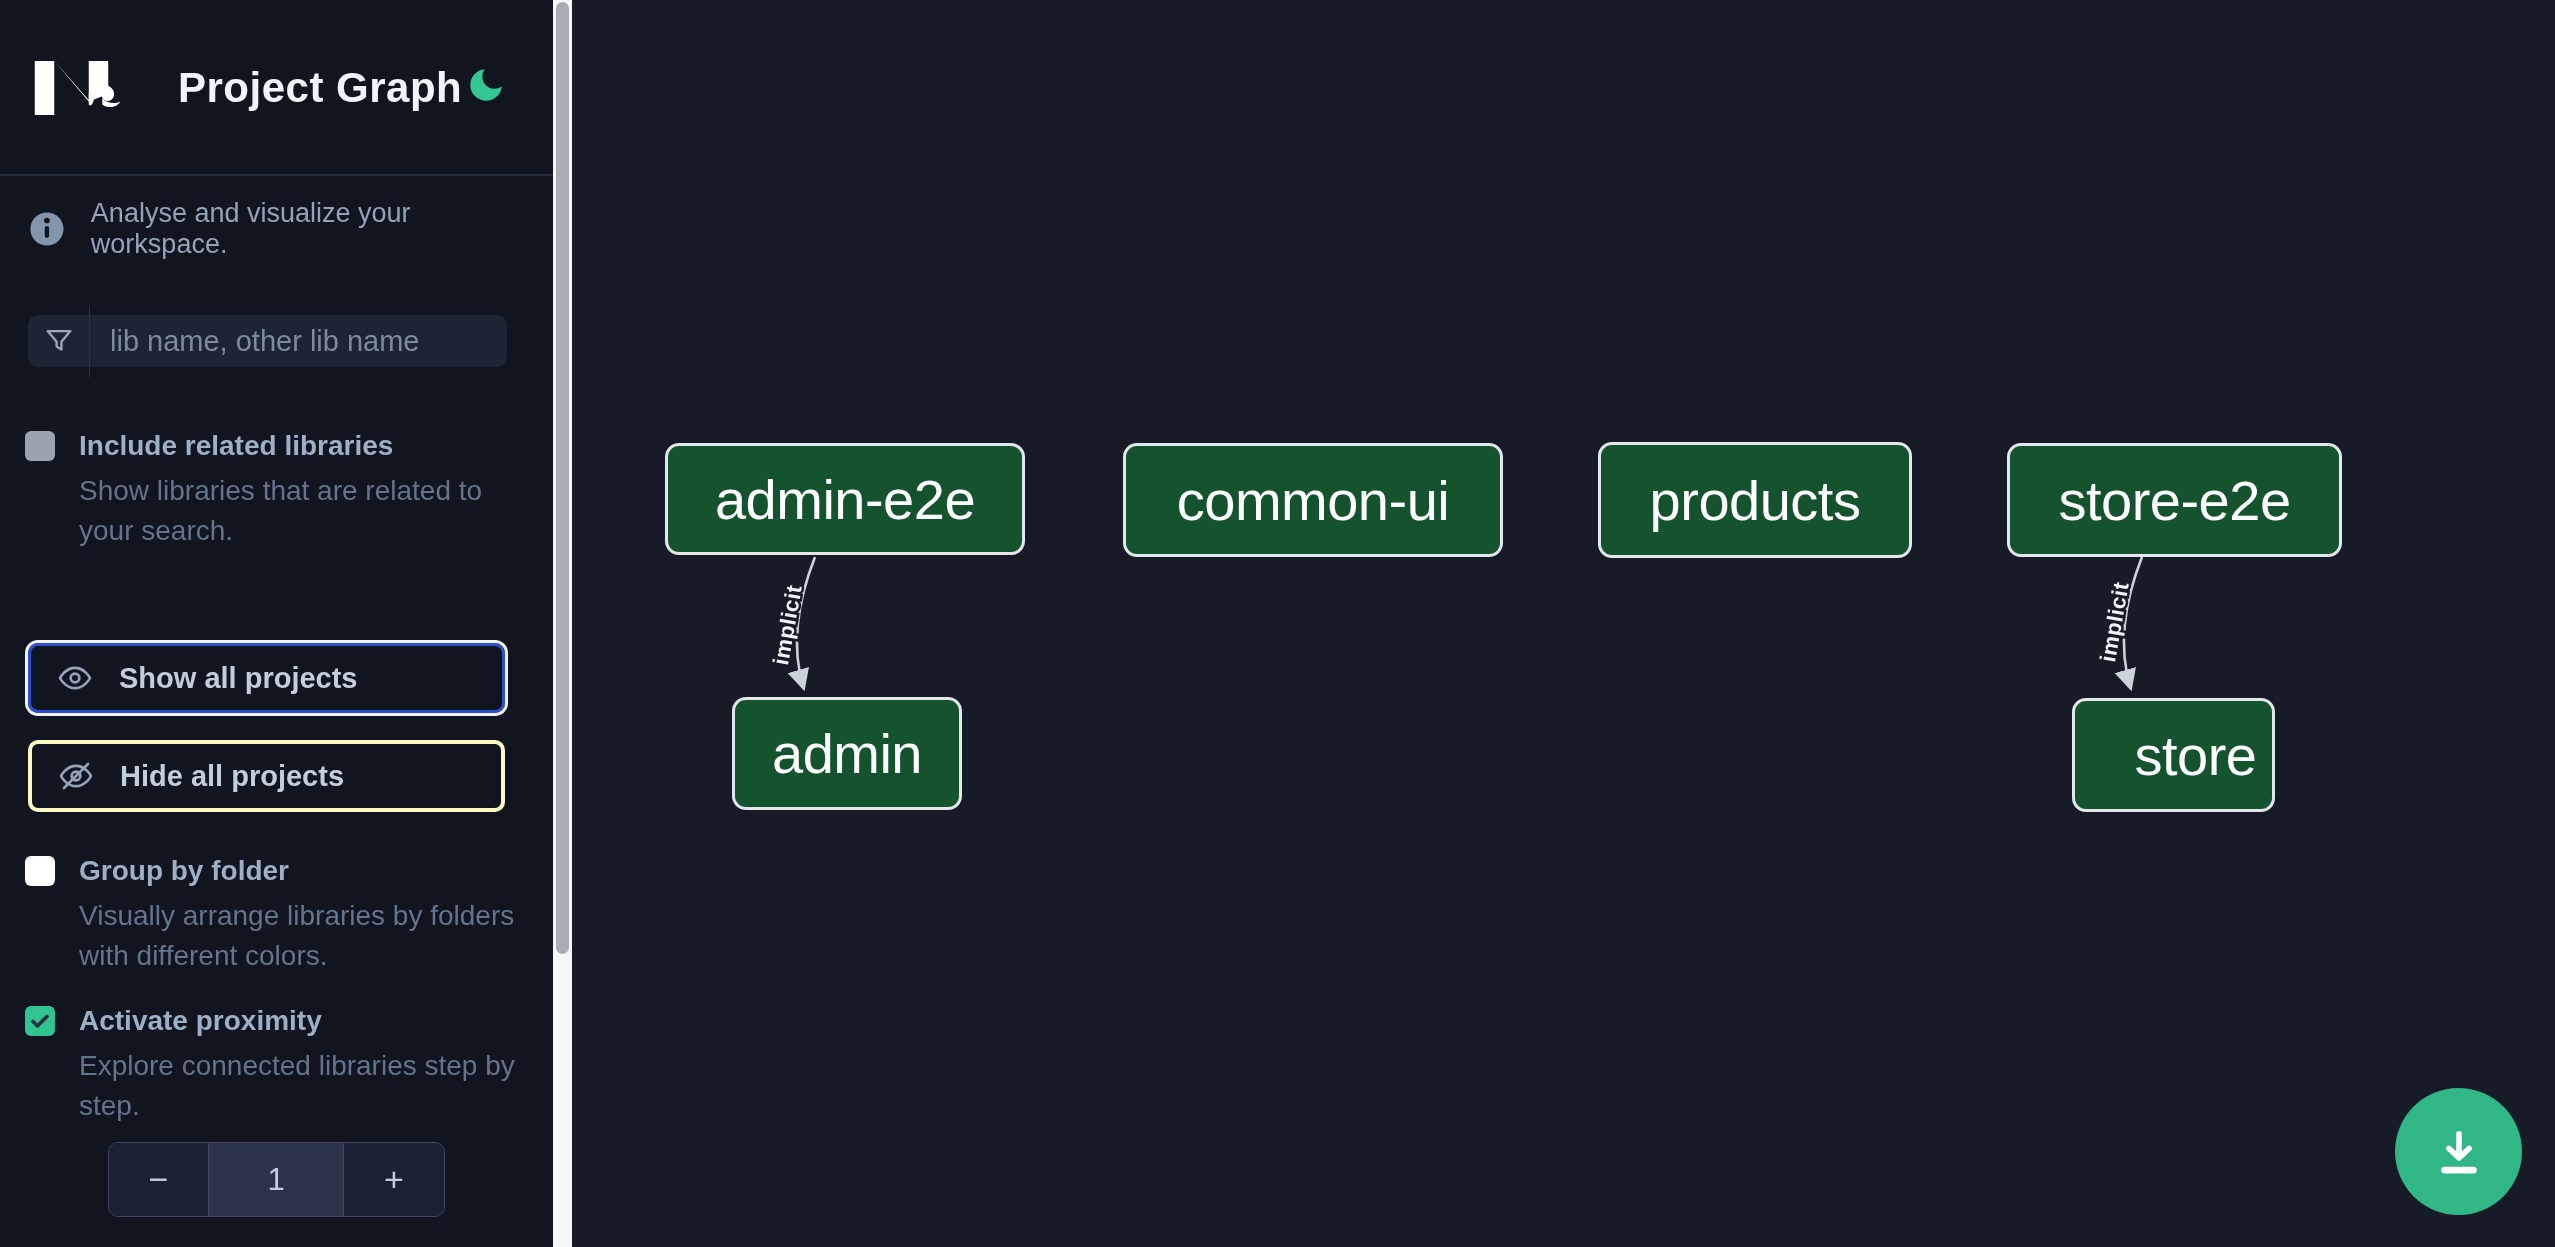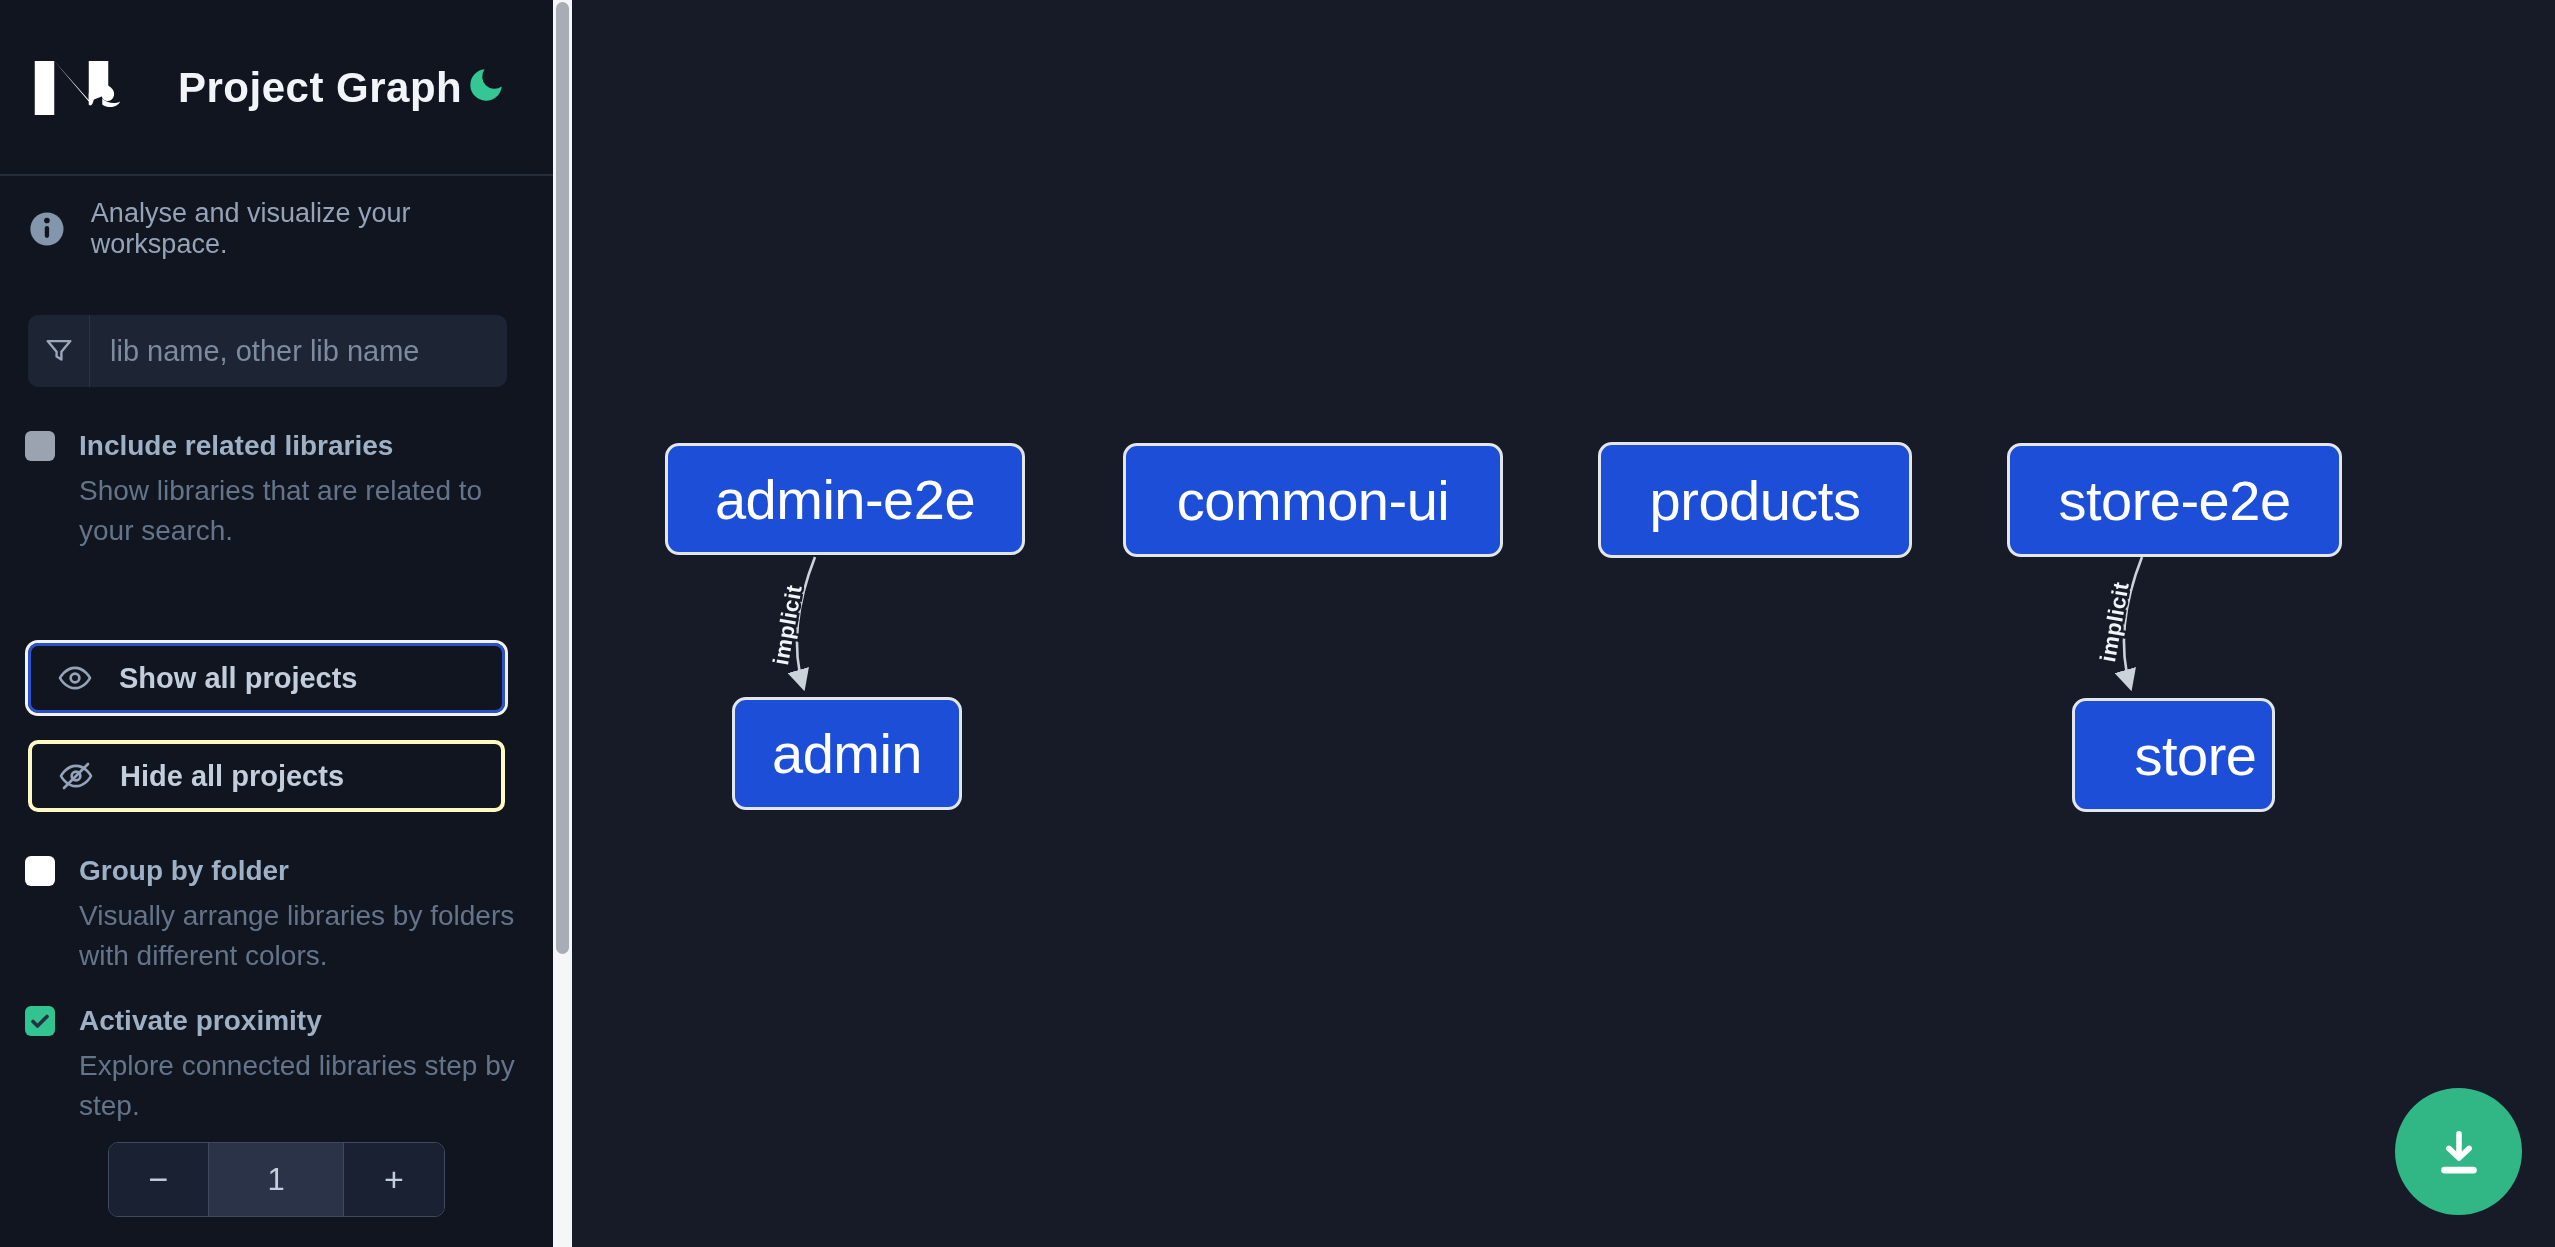--- a/index.html
+++ b/index.html
@@ -13,21 +13,21 @@
                border-bottom:2px solid #252c3b; display:flex; align-items:center; }
   .nx-logo { position:absolute; left:26px; top:52px; width:100px; height:72px; }
   .app-title { position:absolute; left:178px; top:64px; font-size:42px; font-weight:600;
                color:#f1f5f9; letter-spacing:0.5px; }
   .theme-toggle { position:absolute; left:460px; top:64px; width:52px; height:44px;
                   background:none; border:none; cursor:pointer; }
 
   .info-row { position:absolute; left:27px; top:198px; display:flex; align-items:center; gap:24px; }
   .info-text { font-size:27px; color:#94a3b8; }
 
-  .search-box { position:absolute; left:28px; top:315px; width:479px; height:72px;
+  .search-box { position:absolute; left:28px; top:315px; width:479px; height:52px;
                 background:#1d2433; border-radius:10px; display:flex; align-items:center; }
   .funnel-cell { width:64px; height:72px; display:flex; align-items:center; justify-content:center;
                  border-right:1px solid #2b3345; }
   .search-input { flex:1; height:100%; background:transparent; border:none; outline:none;
                   font-size:29px; color:#cbd5e1; padding:0 20px;
                   font-family:"Liberation Sans", sans-serif; }
   .search-input::placeholder { color:#7d8b9e; }
 
   .cb-row { position:absolute; left:25px; display:flex; gap:24px; }
   .cb-box { width:30px; height:30px; border-radius:6px; flex:0 0 30px; margin-top:4px; }
@@ -58,21 +58,21 @@
   
   .scroll-track { position:absolute; left:553px; top:0; width:19px; height:1247px;
                   background:#f4f6f8; }
   .scroll-thumb { position:absolute; left:3px; top:2px; width:13px; height:952px;
                   background:#a8adb5; border-radius:7px; }
 
   
   .canvas { position:absolute; left:572px; top:0; width:1983px; height:1247px;
             background:#161b27; }
   .edges-svg { position:absolute; left:0; top:0; width:1983px; height:1247px; }
-  .gnode { position:absolute; background:#1d4ed8; border:3px solid #e3e6ea;
+  .gnode { position:absolute; background:#14532d; border:3px solid #e3e6ea;
            border-radius:14px; color:#ffffff; font-size:56px;
            display:flex; align-items:center; justify-content:center; cursor:pointer;
            letter-spacing:-0.5px; }
   .edge-label { position:absolute; transform:translate(-50%,-50%) rotate(-80deg);
                 font-size:22px; font-weight:700; color:#f1f5f9; letter-spacing:0.5px;
                 -webkit-text-stroke:5px #161b27; paint-order:stroke fill; }
   .fab { position:absolute; left:1823px; top:1088px; width:127px; height:127px;
          border-radius:50%; background:#31b786; border:none; cursor:pointer;
          display:flex; align-items:center; justify-content:center; }
 </style>

